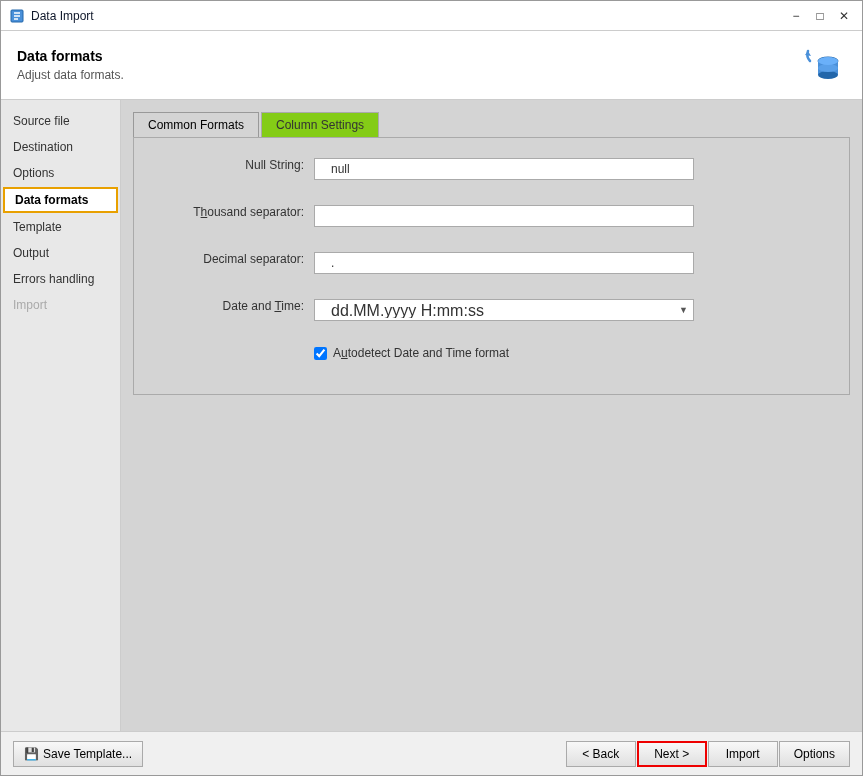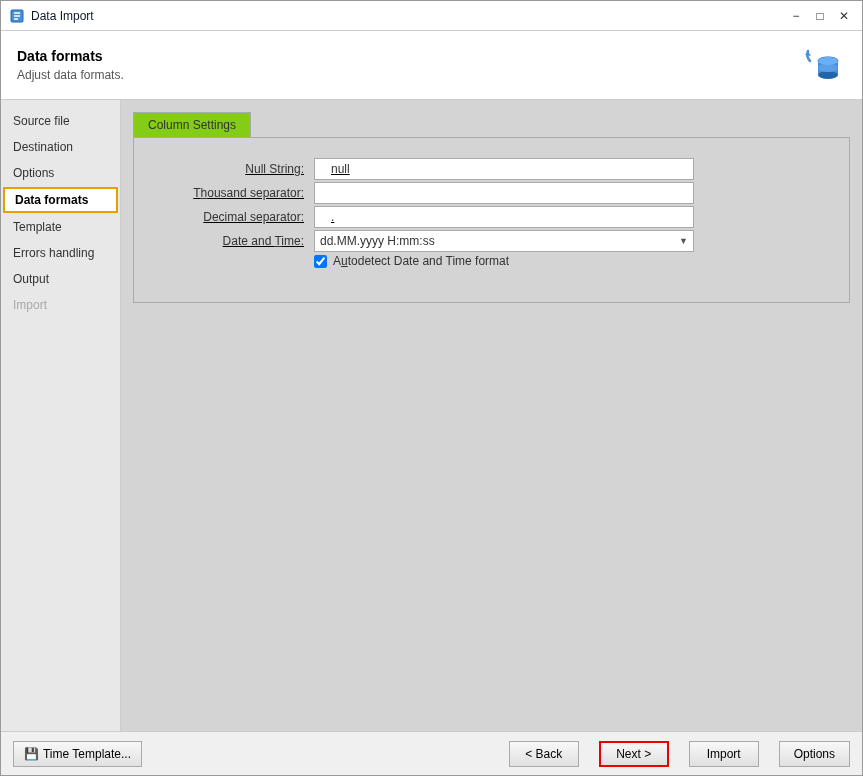--- a/index.html
+++ b/index.html
@@ -142,23 +142,21 @@
       border-right: 1px solid #999;
       color: #000;
     }
     .tab-content {
       background: #d4d4d4;
       border: 1px solid #aaa;
       padding: 20px 20px;
     }
     .form-row {
       display: flex;
-      align-items: center;
-      margin-bottom: 2px;
-      text-decoration: underline;
+      margin-bottom: 25px;
     }
     .form-label {
       width: 160px;
       text-align: right;
       padding-right: 10px;
       color: #333;
       font-size: 12px;
       flex-shrink: 0;
     }
     .form-input {
@@ -168,22 +166,22 @@
       background: #fff;
       padding: 2px 16px;
       font-size: 12px;
       color: #333;
     }
     .form-select {
       width: 380px;
       height: 22px;
       border: 1px solid #aaa;
       background: #fff;
-      padding: 2px 5px;
-      font-size: 12px;
+      padding: 2px 16px;
+      font-size: 16px;
       color: #333;
       appearance: none;
       -webkit-appearance: none;
       position: relative;
     }
     .select-wrapper {
       position: relative;
       width: 380px;
     }
     .select-wrapper::after {
@@ -218,21 +216,21 @@
       display: flex;
       align-items: center;
       padding: 0 12px;
       flex-shrink: 0;
     }
     .footer-left {
       flex: 1;
     }
     .footer-right {
       display: flex;
-      gap: 20px;
+      gap: 1px;
       align-items: center;
     }
     .btn {
       height: 26px;
       padding: 0 14px;
       border: 1px solid #aaa;
       background: linear-gradient(to bottom, #f8f8f8, #e0e0e0);
       cursor: pointer;
       font-size: 12px;
       color: #000;
@@ -298,27 +296,28 @@
   </div>
 
   <div class="main-content">
 
     <div class="sidebar">
       <div class="sidebar-item">Source file</div>
       <div class="sidebar-item">Destination</div>
       <div class="sidebar-item">Options</div>
       <div class="sidebar-item active">Data formats</div>
       <div class="sidebar-item">Template</div>
+      <div class="sidebar-item">Output</div>
       <div class="sidebar-item">Errors handling</div>
-      <div class="sidebar-item">Output</div>
       <div class="sidebar-item disabled">Import</div>
     </div>
 
     <div class="content-area">
       <div class="tabs-container">
+        <div class="tab active">Common Formats</div>
         <div class="tab">Column Settings</div>
       </div>
       <div class="tab-content">
 
         <div class="form-row">
           <label class="form-label">Null String:</label>
           <input class="form-input" type="text" value="null" style="">
         </div>
 
         <div class="form-row">
@@ -353,21 +352,21 @@
         </div>
 
       </div>
     </div>
   </div>
 
   <div class="footer">
     <div class="footer-left">
       <button class="btn-save">
         <span>💾</span>
-        <span>Time Template...</span>
+        <span>Save Template...</span>
       </button>
     </div>
     <div class="footer-right">
       <button class="btn">&lt; Back</button>
       <button class="btn btn-next">Next &gt;</button>
       <button class="btn">Import</button>
       <button class="btn">Options</button>
     </div>
   </div>
 </div>

